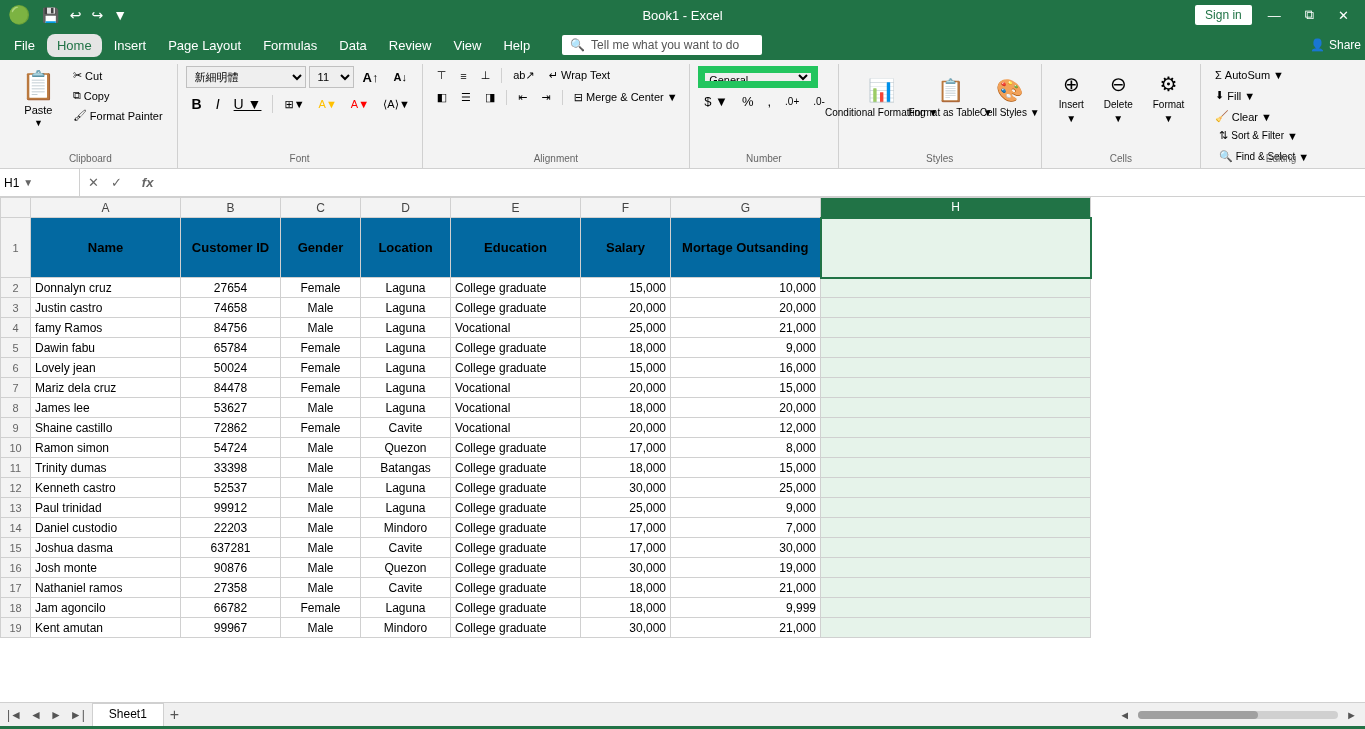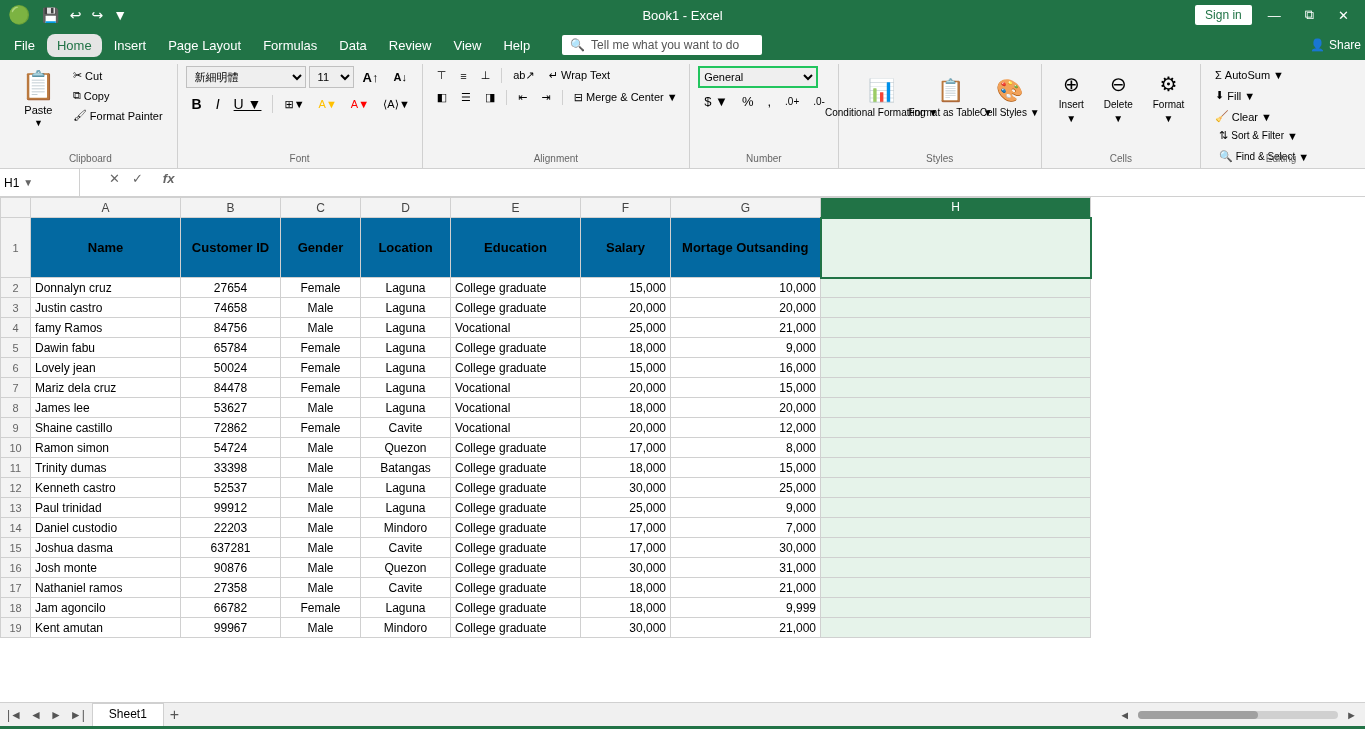--- a/index.html
+++ b/index.html
@@ -124,26 +124,25 @@
       width: 45px;
       height: 22px;
       font-size: 11px;
       border: 1px solid #c0c0c0;
       padding: 0 4px;
     }
 
     
     .formula-bar {
       display: flex;
-      align-items: flex-start;
+      align-items: center;
       border-bottom: 1px solid #d0d0d0;
       height: 28px;
       background: white;
       padding: 0;
-      gap: 21px;
     }
     .name-box {
       width: 80px;
       border: none;
       border-right: 1px solid #d0d0d0;
       height: 100%;
       padding: 0 4px;
       font-size: 12px;
       display: flex;
       align-items: center;
@@ -364,21 +363,21 @@
         <span class="rb-btn">⇥</span>
         <div class="separator"></div>
         <span class="rb-btn" style="font-size:11px;">⊟ Merge &amp; Center ▼</span>
       </div>
     </div>
     <span class="ribbon-group-label">Alignment</span>
   </div>
 
   <div class="ribbon-group" style="min-width:130px;">
     <div class="ribbon-col" style="gap:3px;">
-      <select style="width:120px; height:22px; font-size:11px; border:2px solid #22c55e;">
+      <select style="width:120px; height:22px; font-size:11px; border:7px solid #22c55e;">
         <option>General</option>
       </select>
       <div style="display:flex; align-items:center; gap:2px;">
         <span class="rb-btn" style="font-size:13px;">$ ▼</span>
         <span class="rb-btn" style="font-size:13px;">%</span>
         <span class="rb-btn" style="font-size:13px;">,</span>
         <span class="rb-btn" style="font-size:10px;">.0+</span>
         <span class="rb-btn" style="font-size:10px;">.0-</span>
       </div>
     </div>
@@ -667,21 +666,21 @@
       <td class="selected-col-cell" style="background:#e8f0fe;"></td>
     </tr>
           <tr class="data-row">
       <td class="row-header">16</td>
       <td class="left-cell">Josh monte</td>
       <td class="center-cell">90876</td>
       <td class="center-cell">Male</td>
       <td class="center-cell">Quezon</td>
       <td class="left-cell">College graduate</td>
       <td class="number-cell">30,000</td>
-      <td class="number-cell">31,000</td>
+      <td class="number-cell">19,000</td>
       <td class="selected-col-cell" style="background:#e8f0fe;"></td>
     </tr>
           <tr class="data-row">
       <td class="row-header">17</td>
       <td class="left-cell">Nathaniel ramos</td>
       <td class="center-cell">27358</td>
       <td class="center-cell">Male</td>
       <td class="center-cell">Cavite</td>
       <td class="left-cell">College graduate</td>
       <td class="number-cell">18,000</td>

